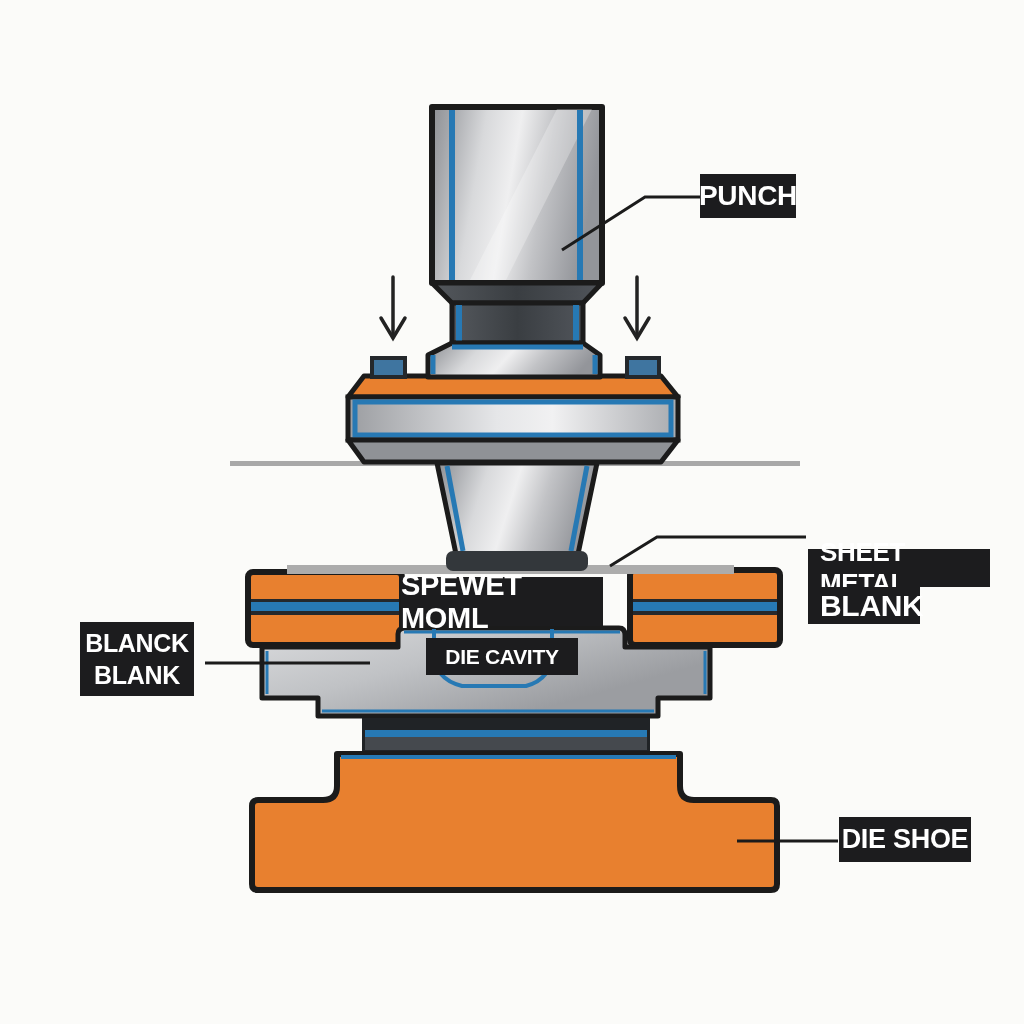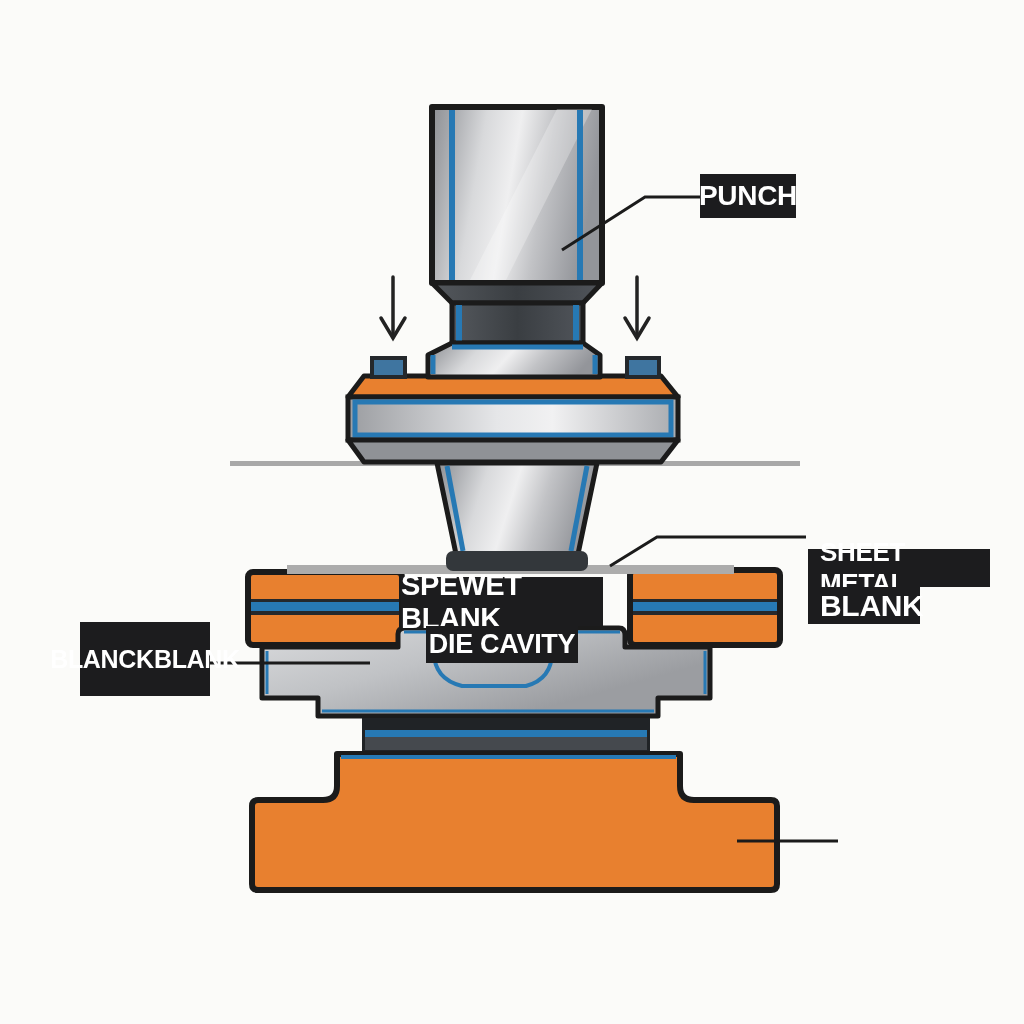--- a/index.html
+++ b/index.html
@@ -149,24 +149,27 @@
 
   <div class="label" style="left:700px;top:174px;width:96px;height:44px;font-size:28px;">
     <span>PUNCH</span>
   </div>
 
   <div class="label-stack" style="left:808px;top:507px;">
     <span class="label-line" style="width:182px;height:38px;font-size:26px;">SHEET METAL</span>
     <span class="label-line" style="width:112px;height:37px;font-size:30px;">BLANK</span>
   </div>
 
-  <div class="label" style="left:80px;top:622px;width:130px;height:74px;font-size:25px;flex-direction:row;line-height:32px;">
+  <div class="label" style="left:80px;top:622px;width:114px;height:74px;font-size:25px;flex-direction:column;line-height:32px;">
     <span>BLANCK</span>
     <span>BLANK</span>
   </div>
 
   <div class="cavity-stack" style="left:401px;top:577px;width:202px;">
-    <span class="label-line" style="width:202px;height:49px;font-size:29px;">SPEWET BLANK</span>
-    <span class="label-line" style="width:152px;height:37px;font-size:27px;">DIE CAVITY</span>
+    <span class="label-line" style="width:202px;height:49px;font-size:29px;">SPEWET MOML</span>
+    <span class="label-line" style="width:152px;height:37px;font-size:21px;margin-top:12px;">DIE CAVITY</span>
   </div>
 
+  <div class="label" style="left:839px;top:817px;width:132px;height:45px;font-size:27px;">
+    <span>DIE SHOE</span>
+  </div>
 
 </div>
 
 </body></html>

